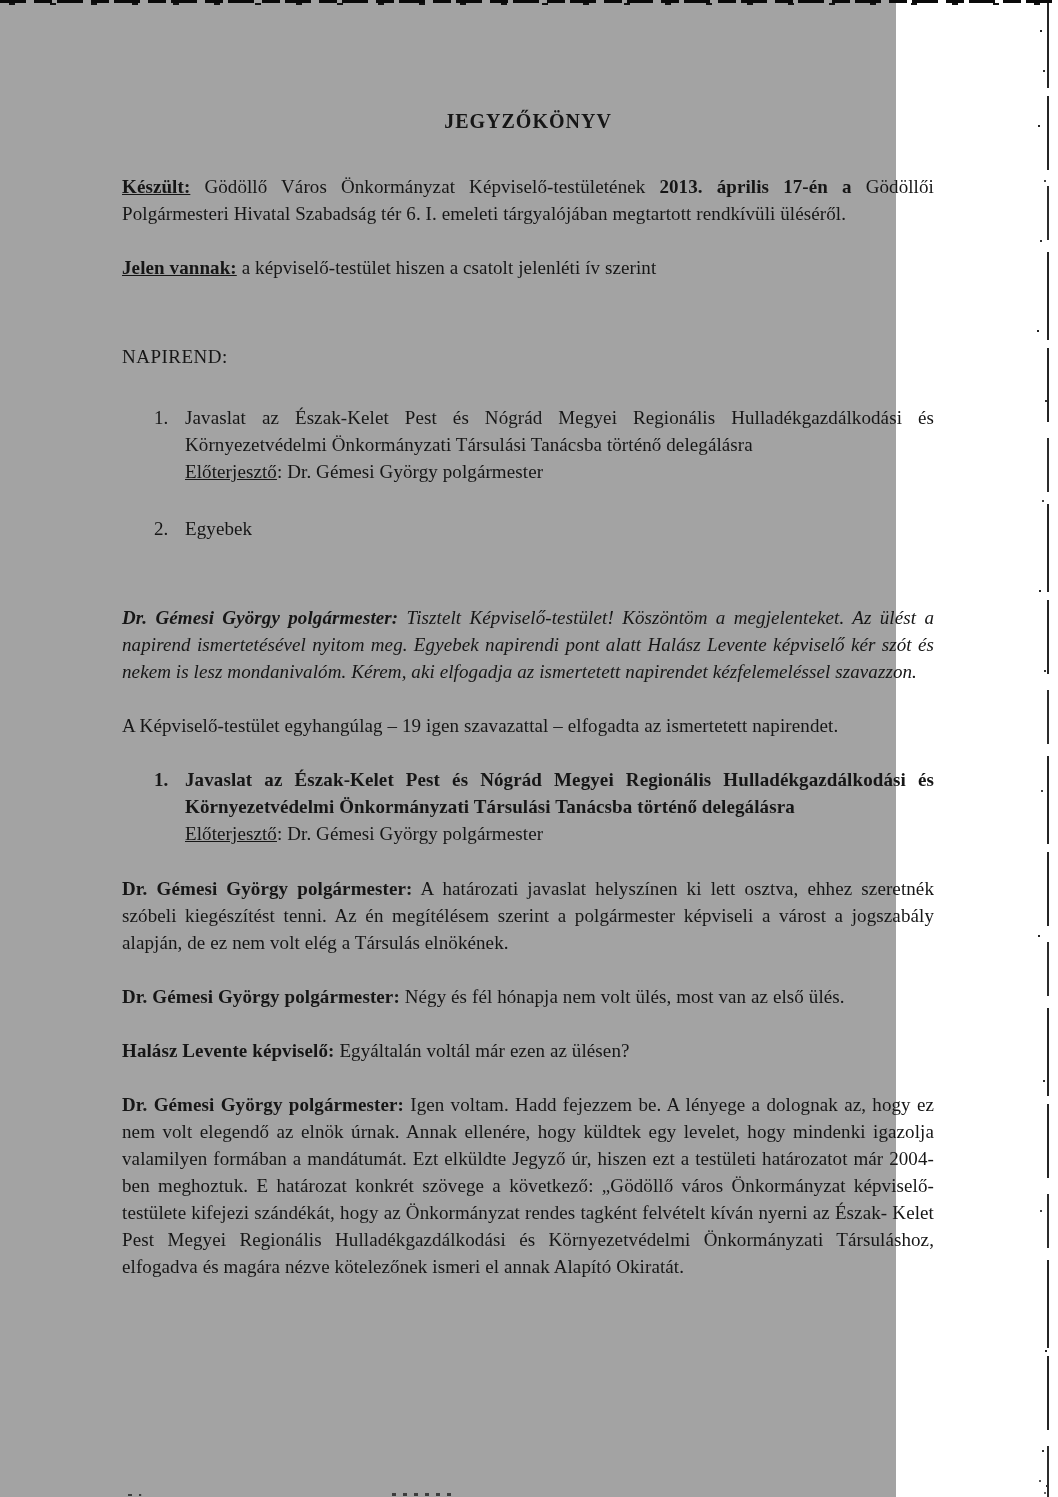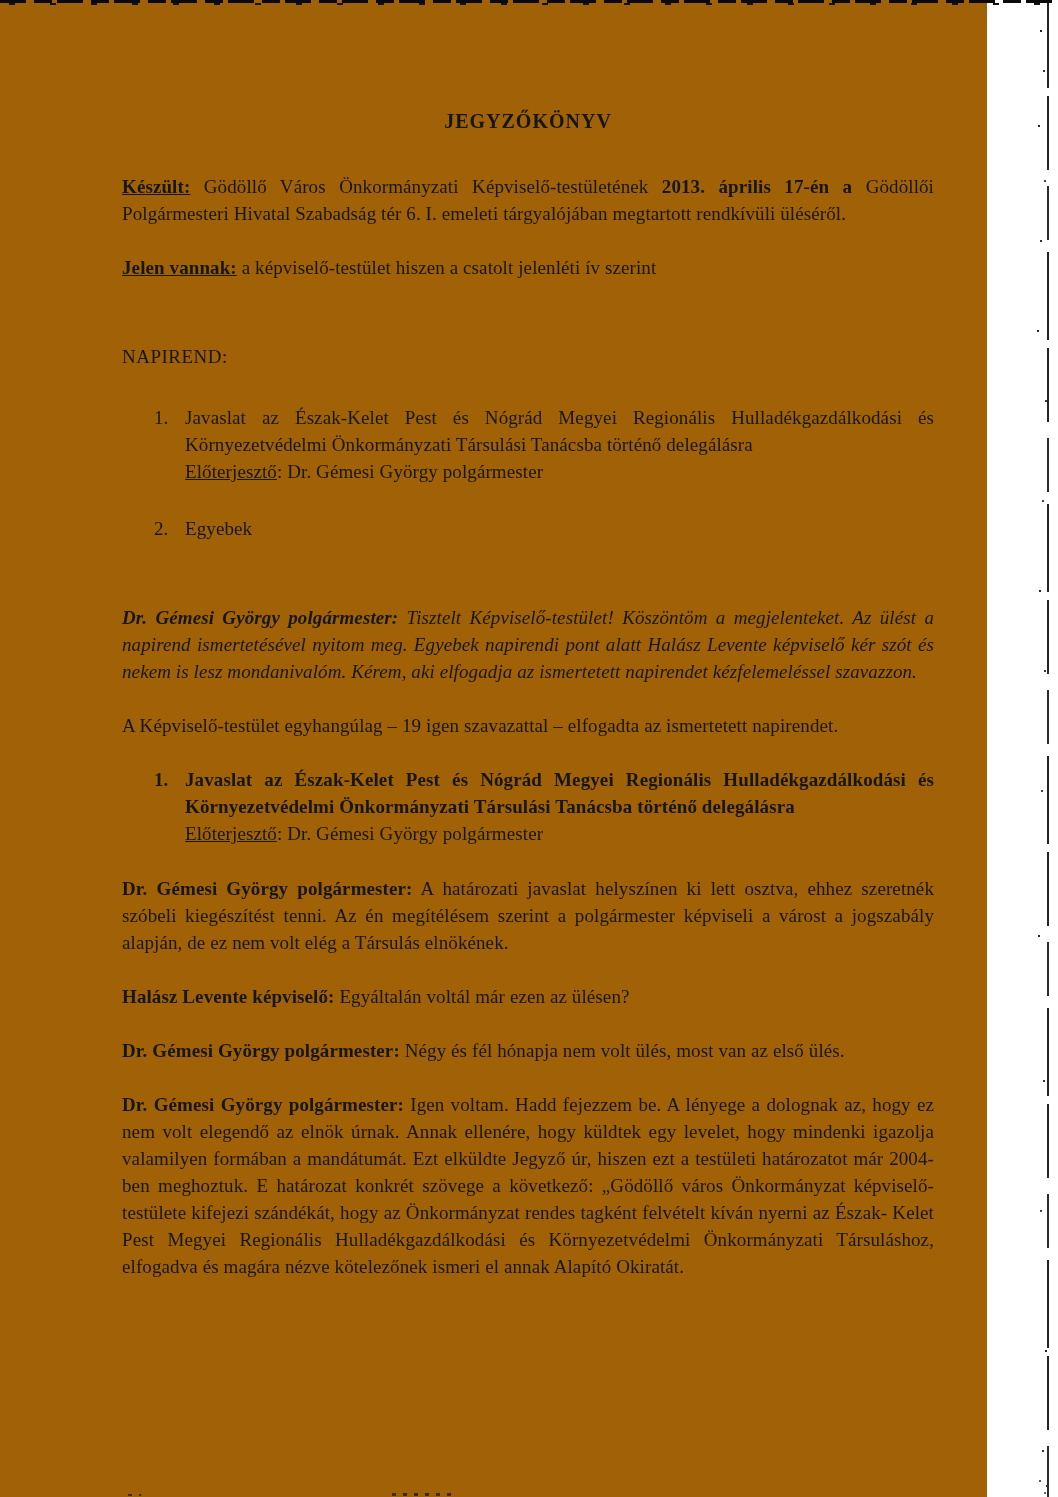--- a/index.html
+++ b/index.html
@@ -5,22 +5,22 @@
   * { margin: 0; padding: 0; box-sizing: border-box; }
   html, body {
     width: 1058px; height: 1497px;
     background: #ffffff;
     overflow: hidden;
     font-family: "Liberation Serif", "DejaVu Serif", serif;
     color: #161616;
   }
   .page {
     position: relative;
-    width: 987px; height: 1497px;
-    background: #a16207;
+    width: 896px; height: 1497px;
+    background: #a3a3a3;
   }
   
   .artifact-top {
     position: absolute; top: 0; left: 0; width: 1058px; height: 5px;
     background:
       repeating-linear-gradient(90deg, #0a0a0a 0 26px, transparent 26px 34px, #0a0a0a 34px 52px, transparent 52px 57px),
       repeating-linear-gradient(90deg, transparent 0 9px, #111 9px 15px, transparent 15px 41px);
     background-size: 100% 3px, 100% 2px;
     background-position: 0 0, 0 3px;
     background-repeat: repeat-x;
@@ -97,21 +97,21 @@
   <div class="artifact-top"></div>
   <div class="artifact-right-line"></div>
   <div class="artifact-right-speckles"></div>
   <div class="artifact-bottom"></div>
 
   <div class="doc">
 
     <div class="doc-title">JEGYZŐKÖNYV</div>
 
     <p class="block"><span class="b ul">Készült:</span>
-      <span>Gödöllő Város Önkormányzati Képviselő-testületének</span>
+      <span>Gödöllő Város Önkormányzat Képviselő-testületének</span>
       <span class="b">2013. április 17-én a</span>
       <span>Gödöllői Polgármesteri Hivatal Szabadság tér 6. I. emeleti tárgyalójában megtartott rendkívüli üléséről.</span></p>
 
     <p class="block"><span class="b ul">Jelen vannak:</span>
       <span>a képviselő-testület hiszen a csatolt jelenléti ív szerint</span></p>
 
     <div class="heading-napirend">NAPIREND:</div>
 
     <div class="agenda-item">
       <span class="num">1.</span>
@@ -131,24 +131,24 @@
 
     <div class="agenda-item">
       <span class="num b">1.</span>
       <span class="body"><span class="b">Javaslat az Észak-Kelet Pest és Nógrád Megyei Regionális Hulladékgazdálkodási és Környezetvédelmi Önkormányzati Társulási Tanácsba történő delegálásra</span><br>
         <span class="ul">Előterjesztő</span><span>: Dr. Gémesi György polgármester</span></span>
     </div>
 
     <p class="block speech gap-lg"><span class="b">Dr. Gémesi György polgármester:</span>
       <span>A határozati javaslat helyszínen ki lett osztva, ehhez szeretnék szóbeli kiegészítést tenni.  Az én megítélésem szerint a polgármester képviseli a várost a jogszabály alapján, de ez nem volt elég a Társulás elnökének.</span></p>
 
+    <p class="block speech"><span class="b">Dr. Gémesi György polgármester:</span>
+      <span>Négy és fél hónapja nem volt ülés, most van az első ülés.</span></p>
+
     <p class="block speech"><span class="b">Halász Levente képviselő:</span>
       <span>Egyáltalán voltál már ezen az ülésen?</span></p>
-
-    <p class="block speech"><span class="b">Dr. Gémesi György polgármester:</span>
-      <span>Négy és fél hónapja nem volt ülés, most van az első ülés.</span></p>
 
 
     <p class="block speech"><span class="b">Dr. Gémesi György polgármester:</span>
       <span>Igen voltam.  Hadd fejezzem be. A lényege a dolognak az, hogy ez nem volt elegendő az elnök úrnak. Annak ellenére, hogy küldtek egy levelet, hogy mindenki igazolja valamilyen formában a mandátumát. Ezt elküldte Jegyző úr, hiszen ezt a testületi határozatot már 2004-ben meghoztuk. E határozat konkrét szövege a következő: „Gödöllő város Önkormányzat képviselő-testülete kifejezi szándékát, hogy az Önkormányzat rendes tagként felvételt kíván nyerni az Észak- Kelet Pest Megyei Regionális Hulladékgazdálkodási és Környezetvédelmi Önkormányzati Társuláshoz, elfogadva és magára nézve kötelezőnek ismeri el annak Alapító Okiratát.</span></p>
 
   </div>
 </div>
 
 </body></html>

